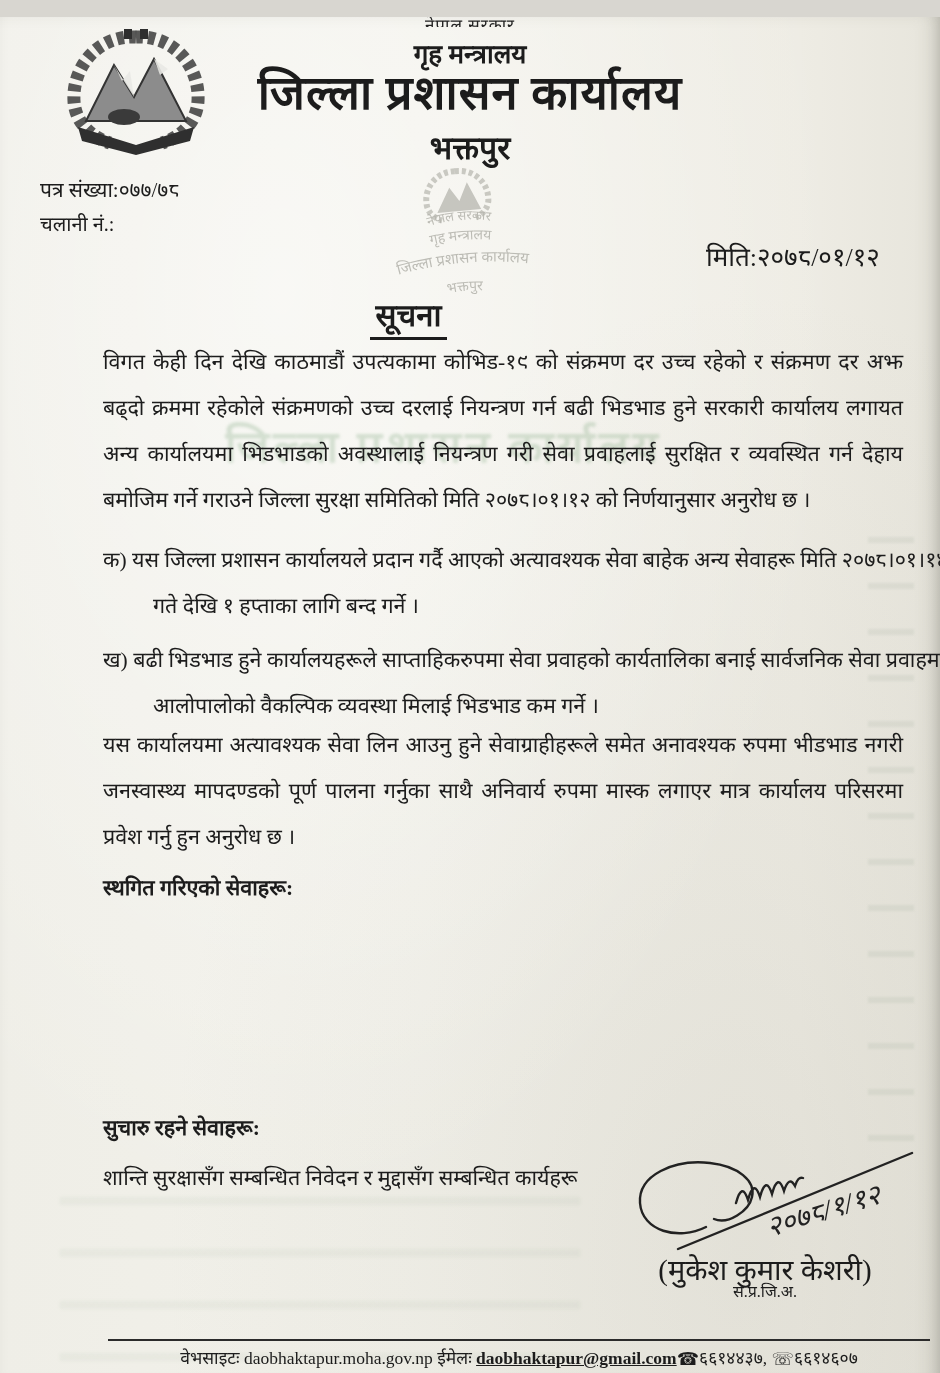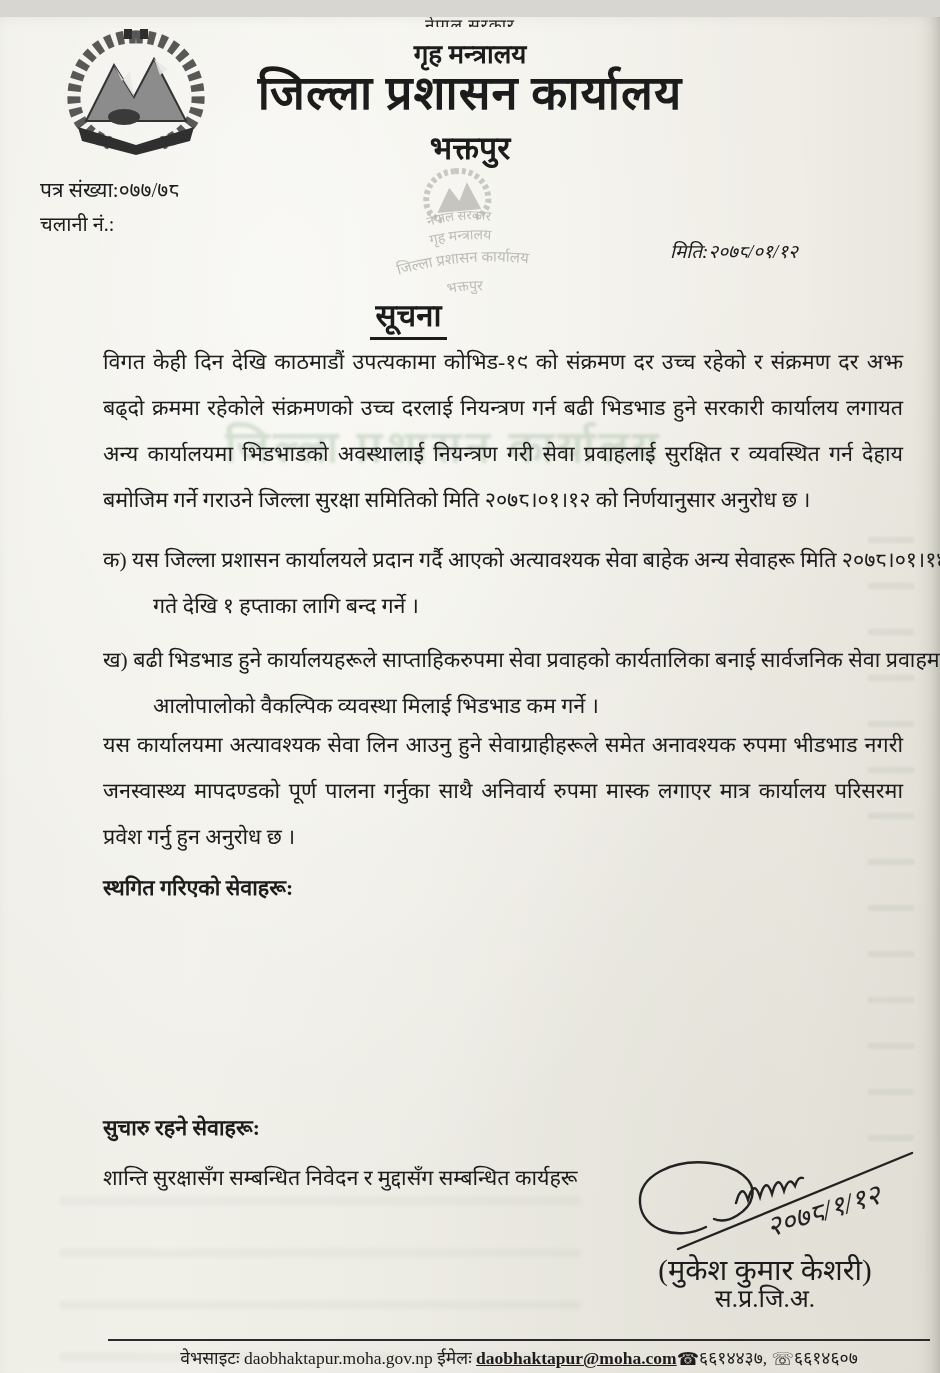--- a/index.html
+++ b/index.html
@@ -19,21 +19,21 @@
   
   .gov-cut{top:0;left:0;width:940px;height:10px;overflow:hidden;text-align:center;}
   .gov-cut span{display:inline-block;margin-top:-15px;font-size:17px;letter-spacing:1px;color:#222;}
   .ministry{top:18px;left:0;width:940px;font-size:26px;font-weight:600;}
   .office{top:42px;left:0;width:940px;font-size:47px;font-weight:bold;letter-spacing:1px;}
   .district{top:108px;left:0;width:940px;font-size:32px;font-weight:bold;}
   .emblem{top:8px;left:52px;}
   
   .refno{top:158px;left:40px;font-size:21px;}
   .dispatch{top:193px;left:40px;font-size:20px;}
-  .date{top:221px;left:670px;font-size:19px;font-style:italic;}
+  .date{top:221px;left:706px;font-size:26px;}
   
   .stamp{top:148px;left:330px;opacity:.58;transform:rotate(-5deg);}
   
   .title-wrap{top:276px;left:0;width:817px;}
   .title-wrap span{display:inline-block;font-size:31px;font-weight:bold;border-bottom:3px solid #1c1c1c;padding:0 6px 2px 6px;}
   
   .ghost-title{top:398px;left:225px;width:500px;font-size:44px;font-weight:bold;color:#6f9c6f;opacity:.26;filter:blur(1.6px);letter-spacing:4px;white-space:nowrap;overflow:hidden;}
   .ghost-strip{top:520px;left:868px;width:46px;height:640px;background:repeating-linear-gradient(180deg, rgba(120,140,120,.10) 0 6px, rgba(120,140,120,0) 6px 46px);filter:blur(1px);}
   .ghost-blob{top:1180px;left:60px;width:520px;height:180px;background:repeating-linear-gradient(180deg, rgba(120,145,120,.07) 0 8px, rgba(120,145,120,0) 8px 52px);filter:blur(1.5px);}
   
@@ -42,21 +42,21 @@
   .li-ka{top:520px;padding-left:50px;text-indent:-50px;text-align:left;}
   .li-kha{top:620px;padding-left:50px;text-indent:-50px;text-align:left;}
   .p2{top:705px;}
   .h-susp{top:848px;font-weight:bold;text-align:left;}
   .susp-list{top:896px;line-height:48px;text-align:left;}
   .h-cont{top:1088px;font-weight:bold;text-align:left;}
   .cont-list{top:1136px;line-height:50px;text-align:left;}
   
   .sig-svg{top:1128px;left:618px;}
   .sig-name{top:1232px;left:640px;width:250px;font-size:29px;text-align:center;}
-  .sig-post{top:1263px;left:640px;width:250px;font-size:25px;text-align:center;}
+  .sig-post{top:1263px;left:640px;width:250px;font-size:16px;text-align:center;}
   
   .footer-line{top:1322px;left:108px;width:822px;height:2px;background:#2b2b2b;}
   .footer{top:1328px;left:108px;width:822px;font-size:17.5px;text-align:center;white-space:nowrap;}
   .footer .email{text-decoration:underline;font-weight:bold;}
   .footer .icon{font-size:18px;position:relative;top:1px;}
   .footer-partial{top:1356px;left:120px;width:420px;height:14px;overflow:hidden;color:#555;opacity:.55;font-size:15px;filter:blur(.4px);}
 </style>
 </head>
 <body>
 
@@ -147,18 +147,18 @@
     </svg>
   </div>
   <div class="abs sig-name">(मुकेश कुमार केशरी)</div>
   <div class="abs sig-post">स.प्र.जि.अ.</div>
 
   <div class="abs footer-line"></div>
   <div class="abs footer">
     <span>वेभसाइटः</span>
     <span>daobhaktapur.moha.gov.np</span>
     <span>ईमेलः</span>
-    <span class="email">daobhaktapur@moha.com</span><span class="icon">☎</span><span>६६१४४३७,</span>
+    <span class="email">daobhaktapur@gmail.com</span><span class="icon">☎</span><span>६६१४४३७,</span>
     <span class="icon">☏</span><span>६६१४६०७</span>
   </div>
   <div class="abs footer-partial">··| | ·|· · | २०७८ |· ·</div>
 
 </div>
 
 </body></html>

